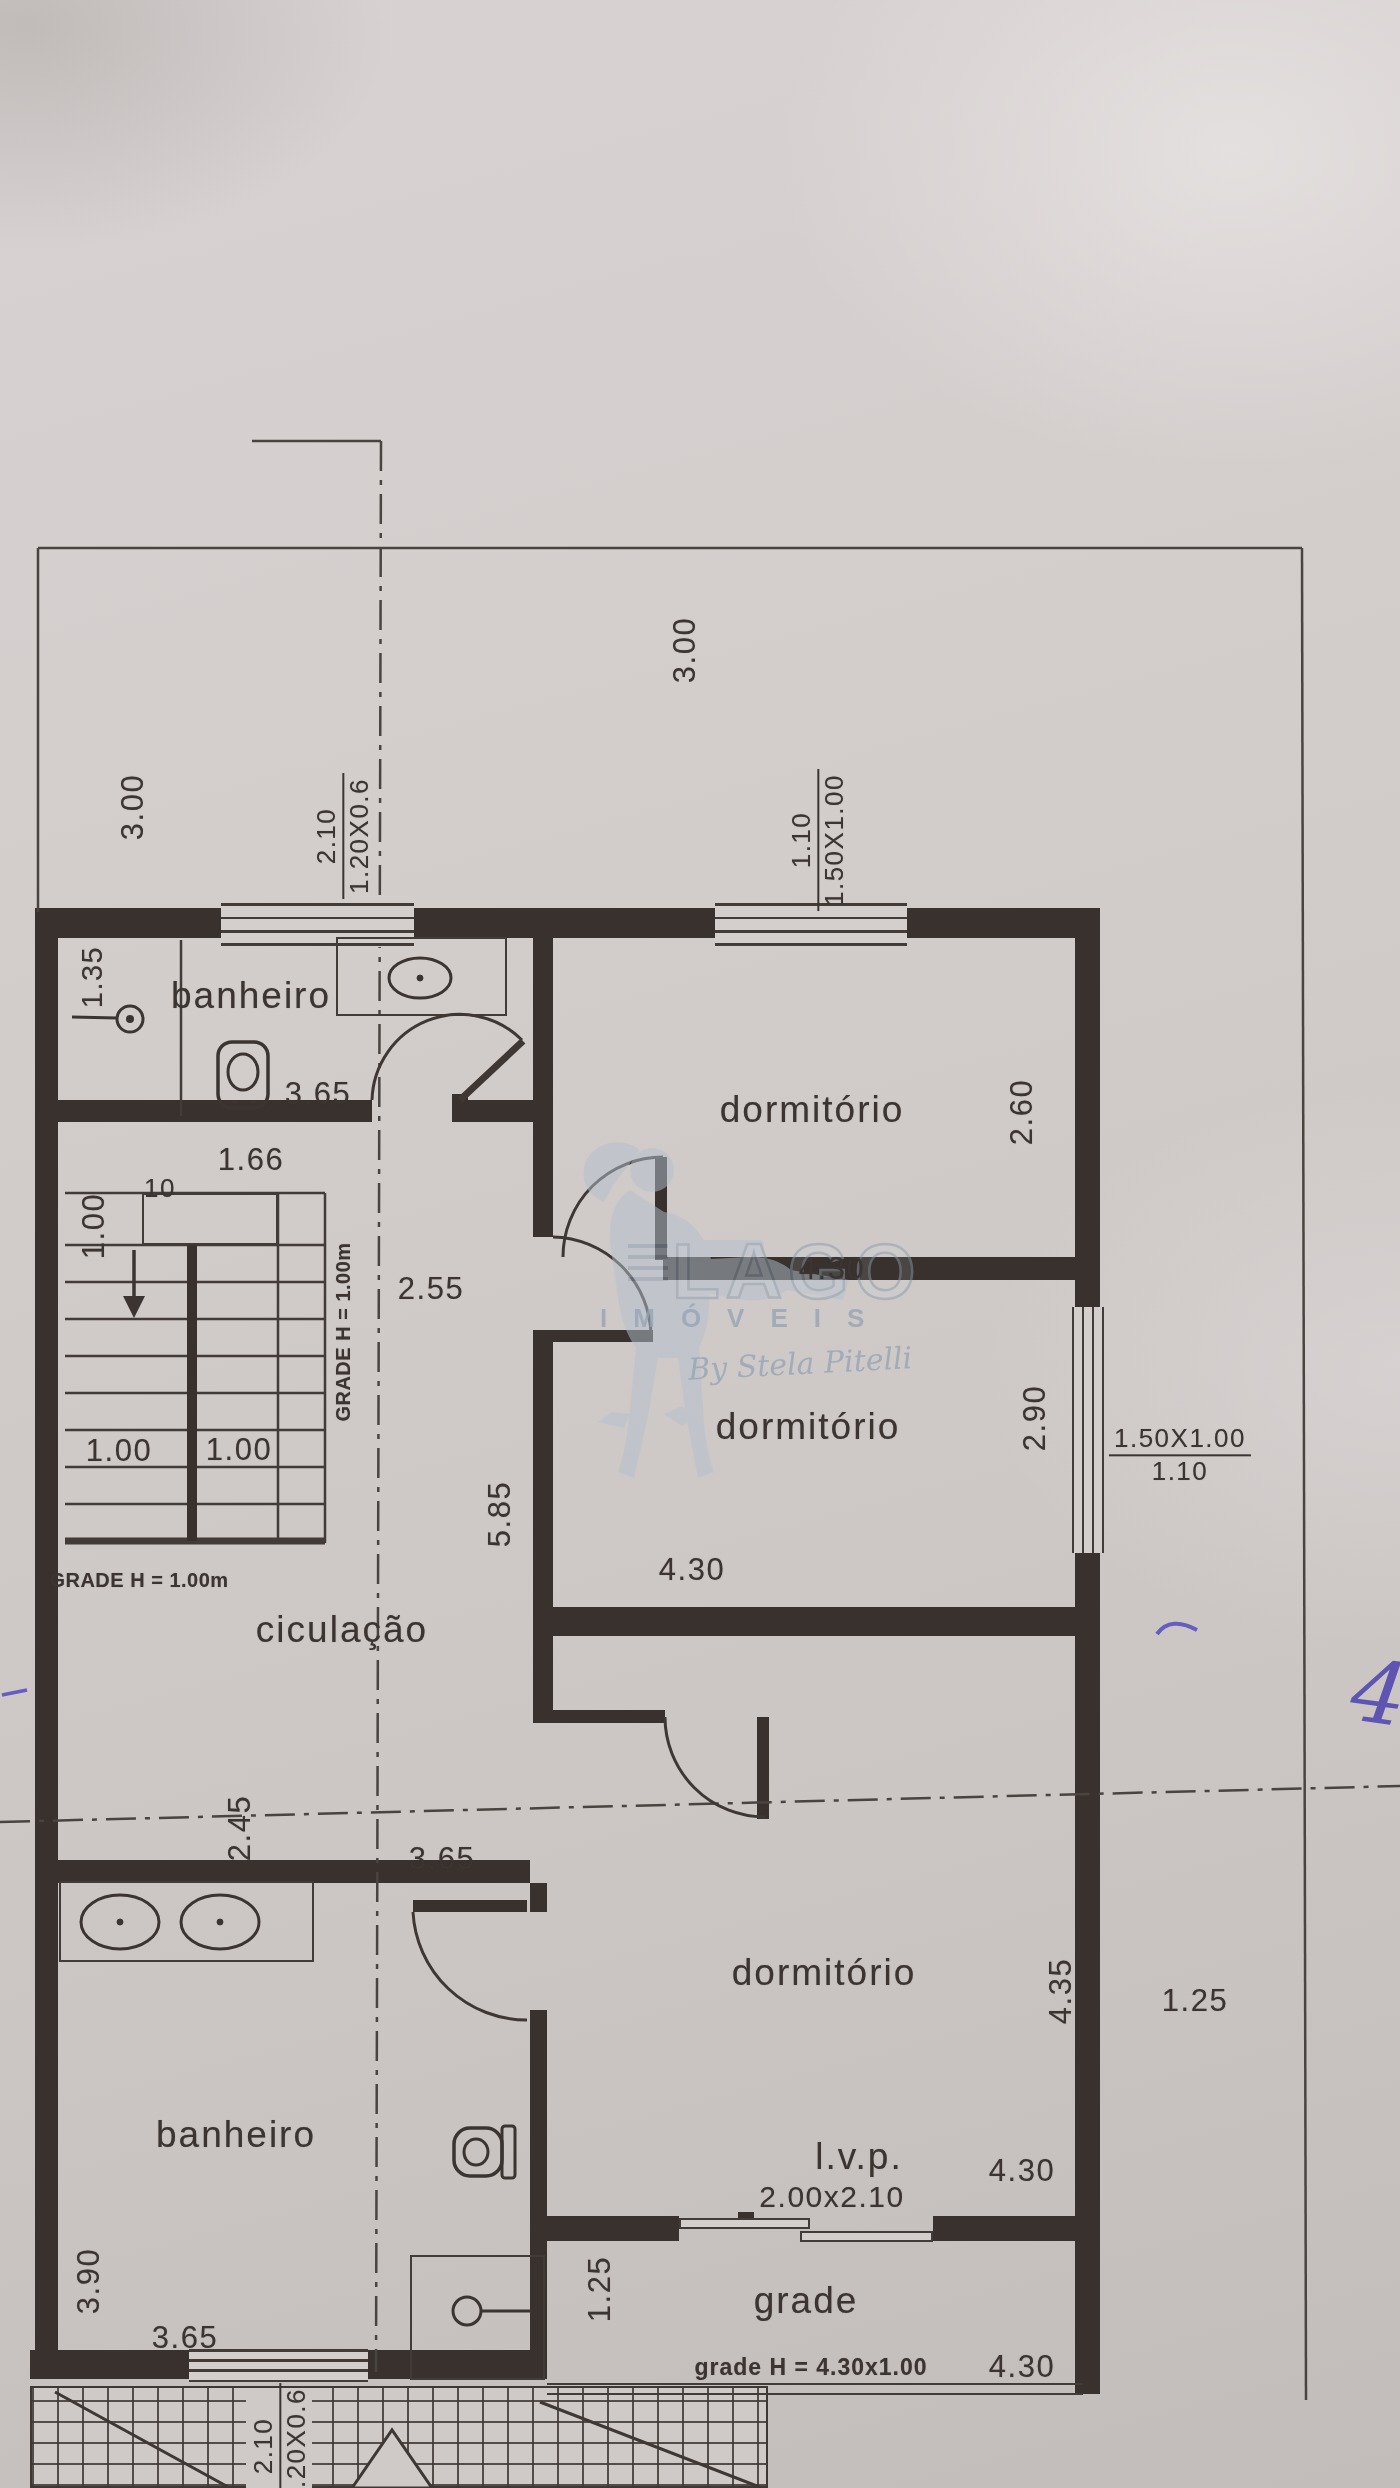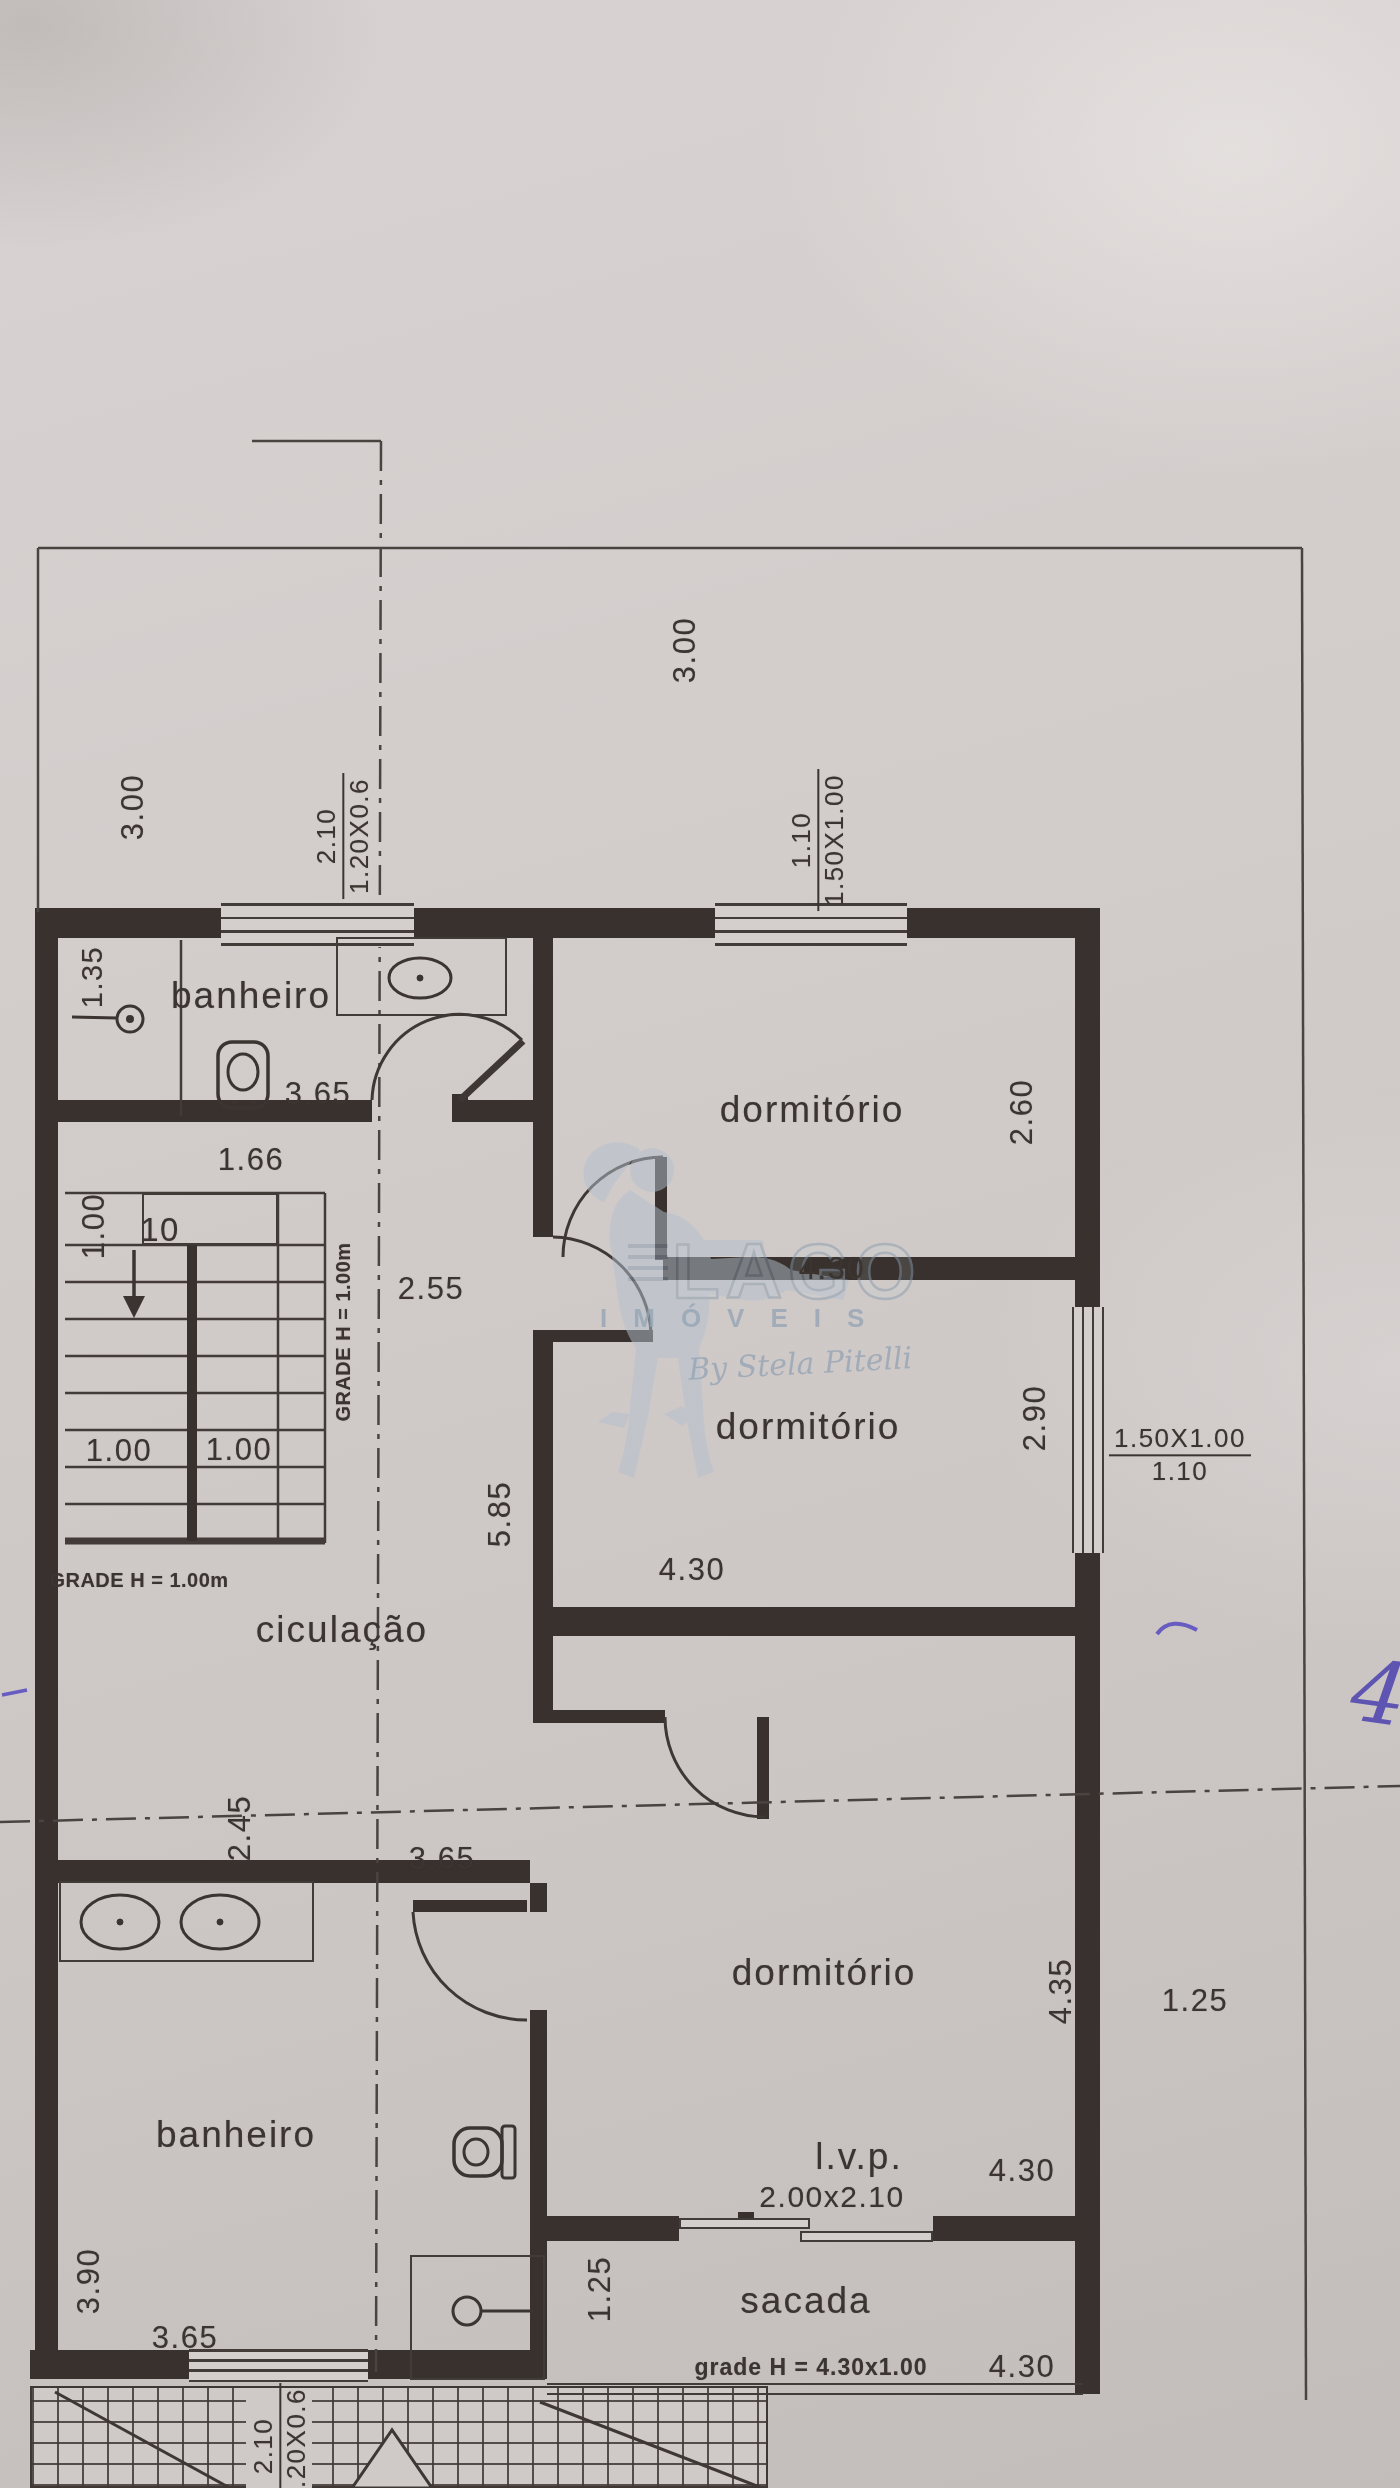--- a/index.html
+++ b/index.html
@@ -226,21 +226,21 @@
   <div class="t v" style="left:92px;top:977px;font-size:29px">1.35</div>
   <div class="t room" style="left:251px;top:996px">banheiro</div>
   <div class="t" style="left:318px;top:1094px">3.65</div>
 
   <div class="t room" style="left:812px;top:1110px">dormitório</div>
   <div class="t v" style="left:1022px;top:1112px">2.60</div>
   <div class="t" style="left:832px;top:1269px">4.30</div>
 
   <div class="t" style="left:251px;top:1160px">1.66</div>
   <div class="t v" style="left:94px;top:1226px">1.00</div>
-  <div class="t" style="left:160px;top:1230px;font-size:33px">10</div>
+  <div class="t" style="left:160px;top:1188px;font-size:26px">10</div>
   <div class="t" style="left:431px;top:1289px">2.55</div>
   <div class="t v small" style="left:343px;top:1332px">GRADE H = 1.00m</div>
 
   <div class="t room" style="left:808px;top:1427px">dormitório</div>
   <div class="t v" style="left:1035px;top:1418px">2.90</div>
   <div class="t" style="left:692px;top:1570px">4.30</div>
 
   <div class="t" style="left:119px;top:1451px">1.00</div>
   <div class="t" style="left:239px;top:1450px">1.00</div>
   <div class="t small" style="left:139px;top:1580px">GRADE H = 1.00m</div>
@@ -256,18 +256,18 @@
 
   <div class="t room" style="left:236px;top:2135px">banheiro</div>
   <div class="t v" style="left:89px;top:2281px">3.90</div>
   <div class="t" style="left:185px;top:2338px">3.65</div>
 
   <div class="t room" style="left:859px;top:2157px">l.v.p.</div>
   <div class="t" style="left:832px;top:2197px;font-size:30px">2.00x2.10</div>
   <div class="t" style="left:1022px;top:2171px">4.30</div>
 
   <div class="t v" style="left:600px;top:2289px">1.25</div>
-  <div class="t room" style="left:806px;top:2301px">sacada</div>
+  <div class="t room" style="left:806px;top:2301px">grade</div>
   <div class="t small2" style="left:811px;top:2367px">grade H = 4.30x1.00</div>
   <div class="t" style="left:1022px;top:2367px">4.30</div>
 
   <div class="t pen" style="left:1380px;top:1693px;font-size:86px;transform:translate(-50%,-50%) rotate(8deg)">4</div>
 </div>
 
 </body></html>

